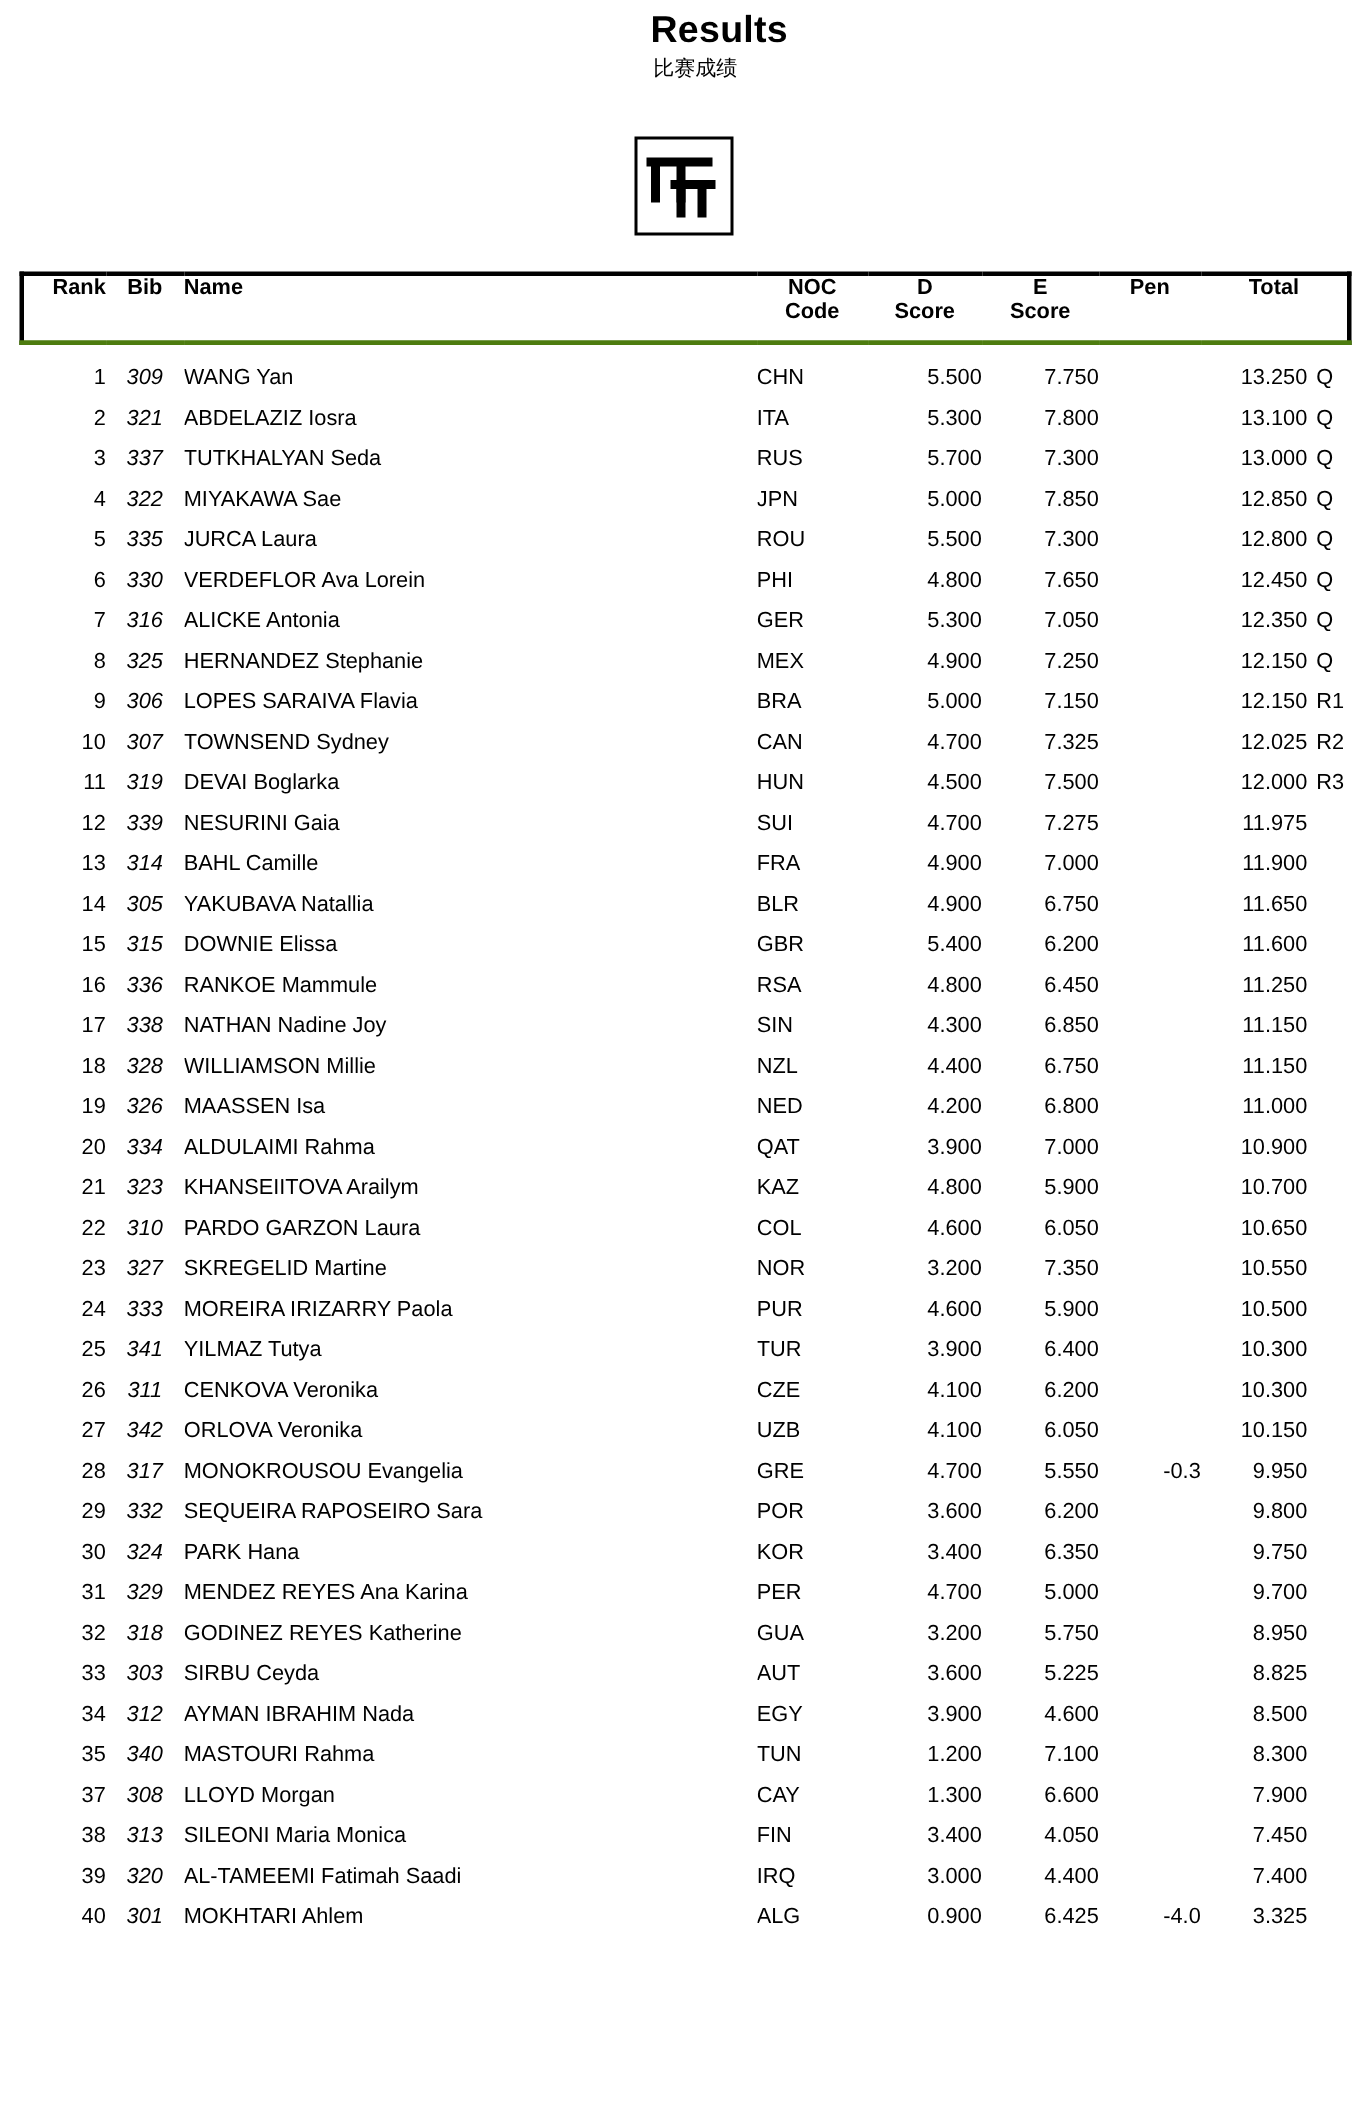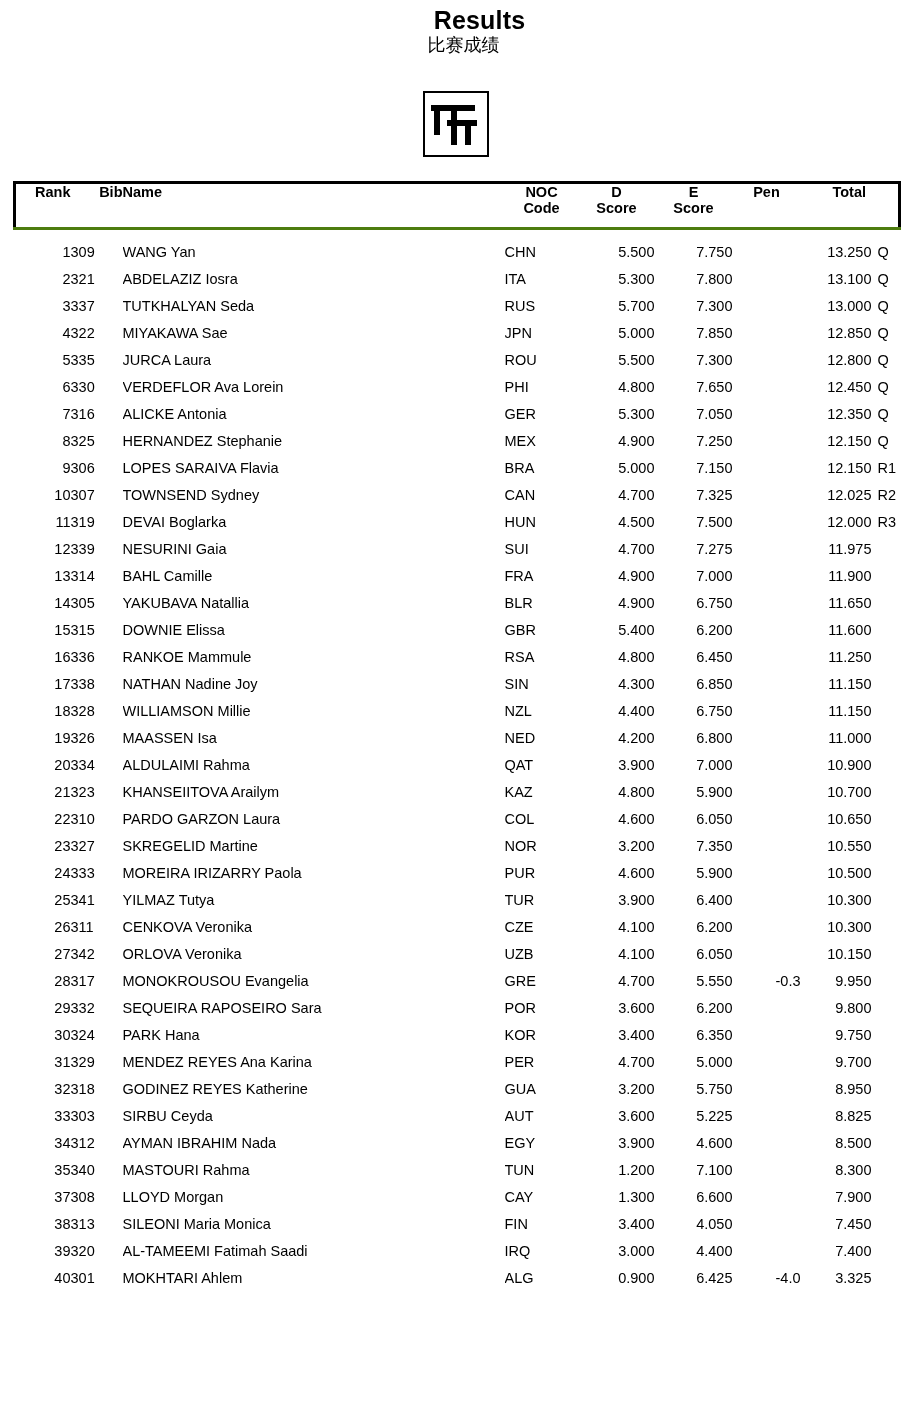--- a/index.html
+++ b/index.html
@@ -22,21 +22,21 @@
     padding-top: 5px;
   }
   .title-main {
     font-size: 25px;
     font-weight: bold;
     line-height: 30px;
     letter-spacing: 0.2px;
     padding-left: 48px;
   }
   .title-sub {
-    font-size: 18px;
+    font-size: 14px;
     line-height: 20px;
     font-weight: normal;
     padding-left: 16px;
   }
 
   
   .picto-wrap {
     display: flex;
     justify-content: center;
     margin-top: 36px;
@@ -82,41 +82,41 @@
   col.c-rank  { width: 56px; }
   col.c-bib   { width: 52px; }
   col.c-name  { width: 382px; }
   col.c-noc   { width: 74px; }
   col.c-d     { width: 76px; }
   col.c-e     { width: 78px; }
   col.c-pen   { width: 68px; }
   col.c-total { width: 99px; }
 
   th.h-rank  { text-align: right;  padding-right: 8px; }
-  th.h-bib   { text-align: right;  padding-right: 6px; }
+  th.h-bib   {  padding-right: 6px; }
   th.h-name  { text-align: left;   padding-left: 14px; }
   th.h-noc   { text-align: center;   padding-left: 9px; }
   th.h-d     { text-align: center; }
   th.h-e     { text-align: center; }
   th.h-pen   { text-align: center; }
   th.h-total { text-align: center; padding-right: 8px; }
 
   table.results tbody td {
     font-size: 14.5px;
     font-weight: normal;
     height: 27px;
     line-height: 27px;
     padding: 0;
     white-space: nowrap;
     overflow: hidden;
   }
   tbody tr:first-child td { padding-top: 9px; }
 
   td.v-rank  { text-align: right;  padding-right: 8px; }
-  td.v-bib   { text-align: left;  padding-right: 6px; }
+  td.v-bib   { text-align: center;  padding-right: 6px; font-style: italic; }
   td.v-name  { text-align: left;   padding-left: 14px; }
   td.v-noc   { text-align: left;   padding-left: 9px; }
   td.v-d     { text-align: right;  padding-right: 11px; }
   td.v-e     { text-align: right;  padding-right: 13px; }
   td.v-pen   { text-align: right;  padding-right: 9px; }
   td.v-total { text-align: right;  padding-right: 8px; }
 
   
   .total-inner {
     display: inline-block;

